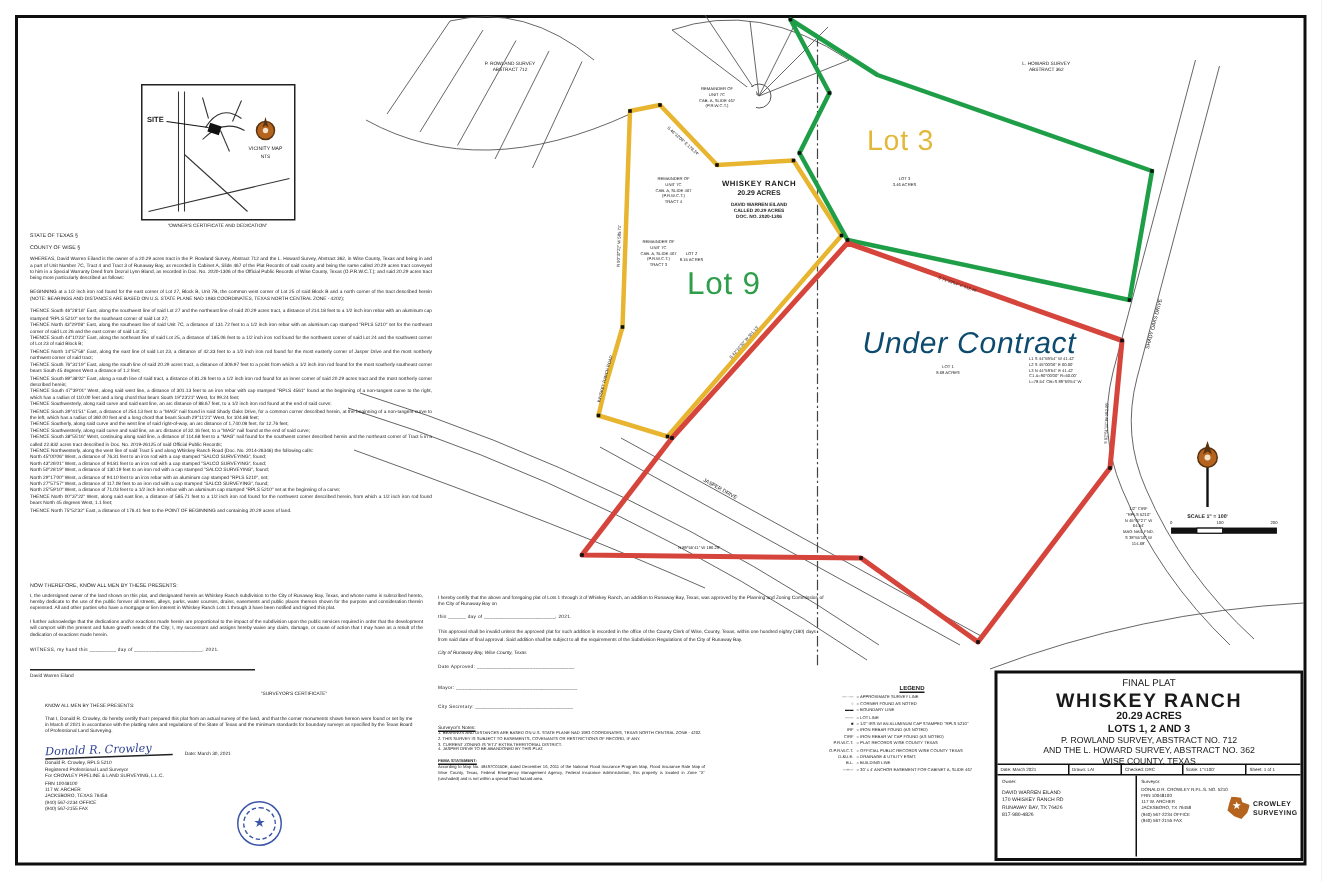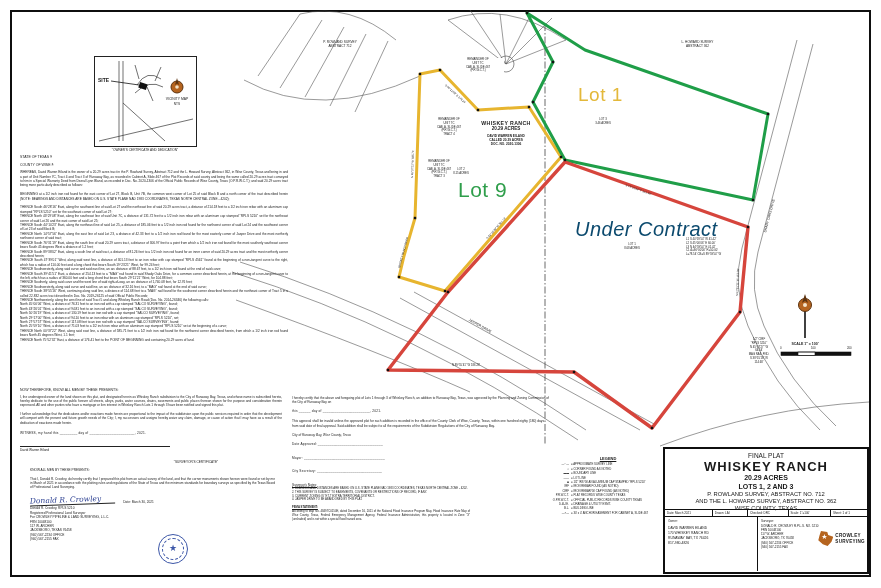--- a/index.html
+++ b/index.html
@@ -197,21 +197,21 @@
 
   <div class="abs ctr" style="left:447px;top:120px;width:118px;z-index:2;">
     <div class="b" style="font-size:5.2px;line-height:6.4px;letter-spacing:.4px;">WHISKEY RANCH</div>
     <div class="b" style="font-size:4.6px;line-height:6px;">20.29 ACRES</div>
     <div class="b pre" style="font-size:3.2px;line-height:4.2px;margin-top:1.5px;">DAVID WARREN EILAND
 CALLED 20.29 ACRES
 DOC. NO. 2020-1306</div>
   </div>
 
   <div class="abs biglabel" style="left:458px;top:178px;font-size:21px;color:#2f9e4b;z-index:2;">Lot 9</div>
-  <div class="abs biglabel" style="left:578px;top:84px;font-size:19px;color:#e3b83a;z-index:2;">Lot 1</div>
+  <div class="abs biglabel" style="left:578px;top:84px;font-size:19px;color:#e3b83a;z-index:2;">Lot 3</div>
   <div class="abs biglabel" style="left:575px;top:218px;font-size:20px;color:#0c4a6e;z-index:2;font-style:italic;">Under Contract</div>
 
   <div class="abs ctr t28 pre" style="left:443px;top:168px;width:36px;z-index:2;">LOT 2
 8.15 ACRES</div>
   <div class="abs ctr t28 pre" style="left:585px;top:118px;width:36px;z-index:2;">LOT 3
 3.46 ACRES</div>
   <div class="abs ctr t28 pre" style="left:612px;top:243px;width:40px;z-index:2;">LOT 1
 8.68 ACRES</div>
 
   <div class="abs rot t35" style="left:763px;top:232px;transform:rotate(-75deg);white-space:nowrap;z-index:2;">SHADY OAKS DRIVE</div>

